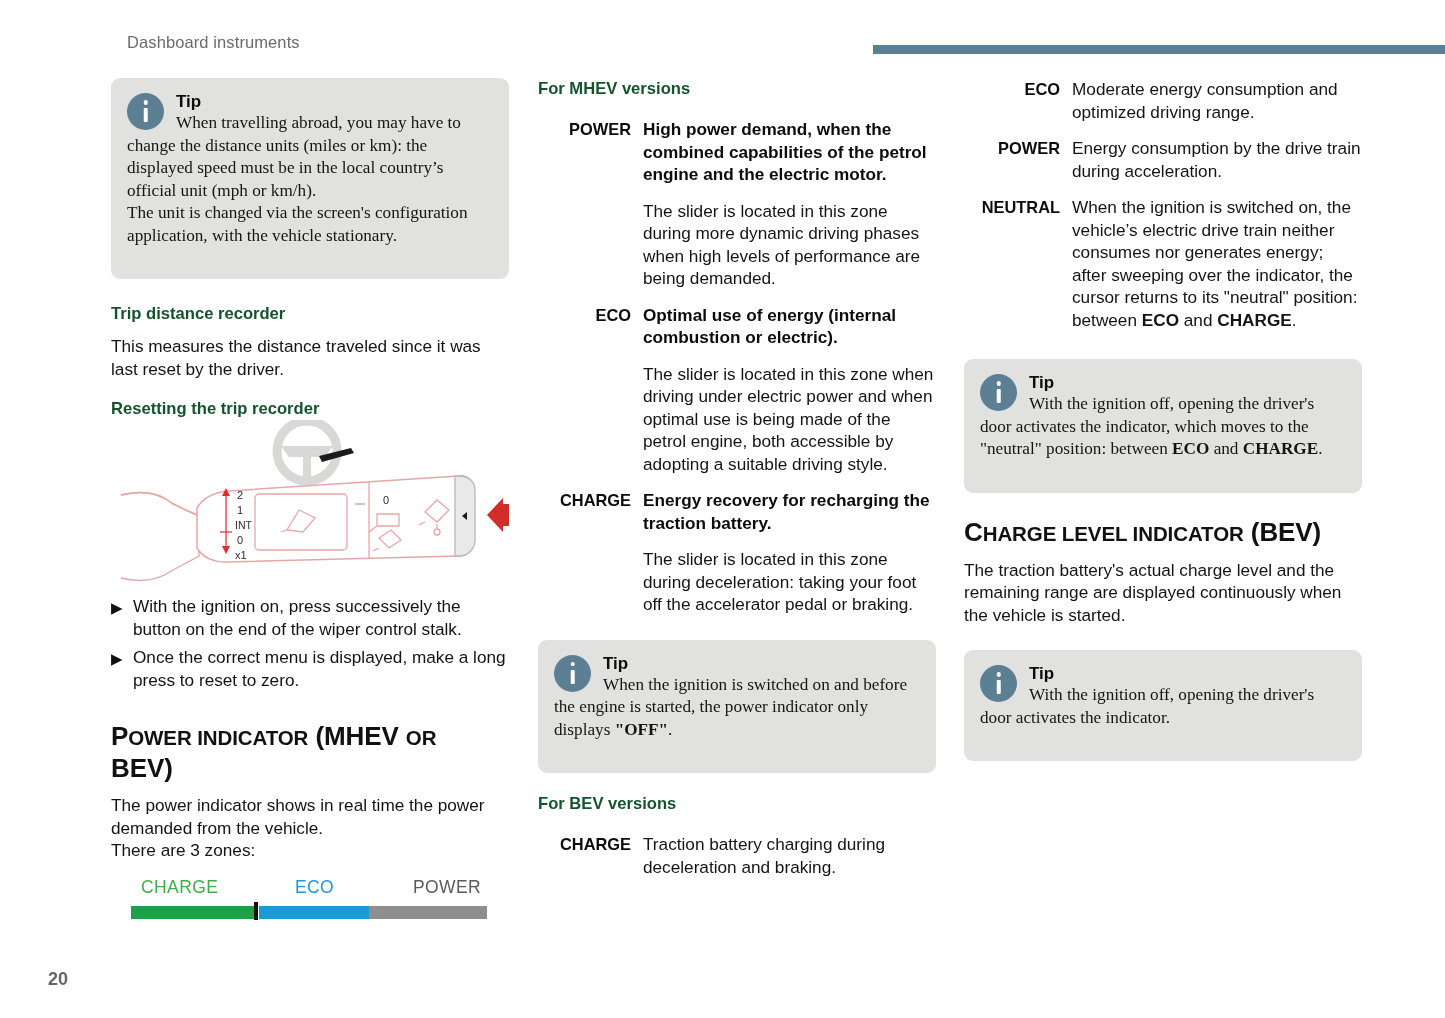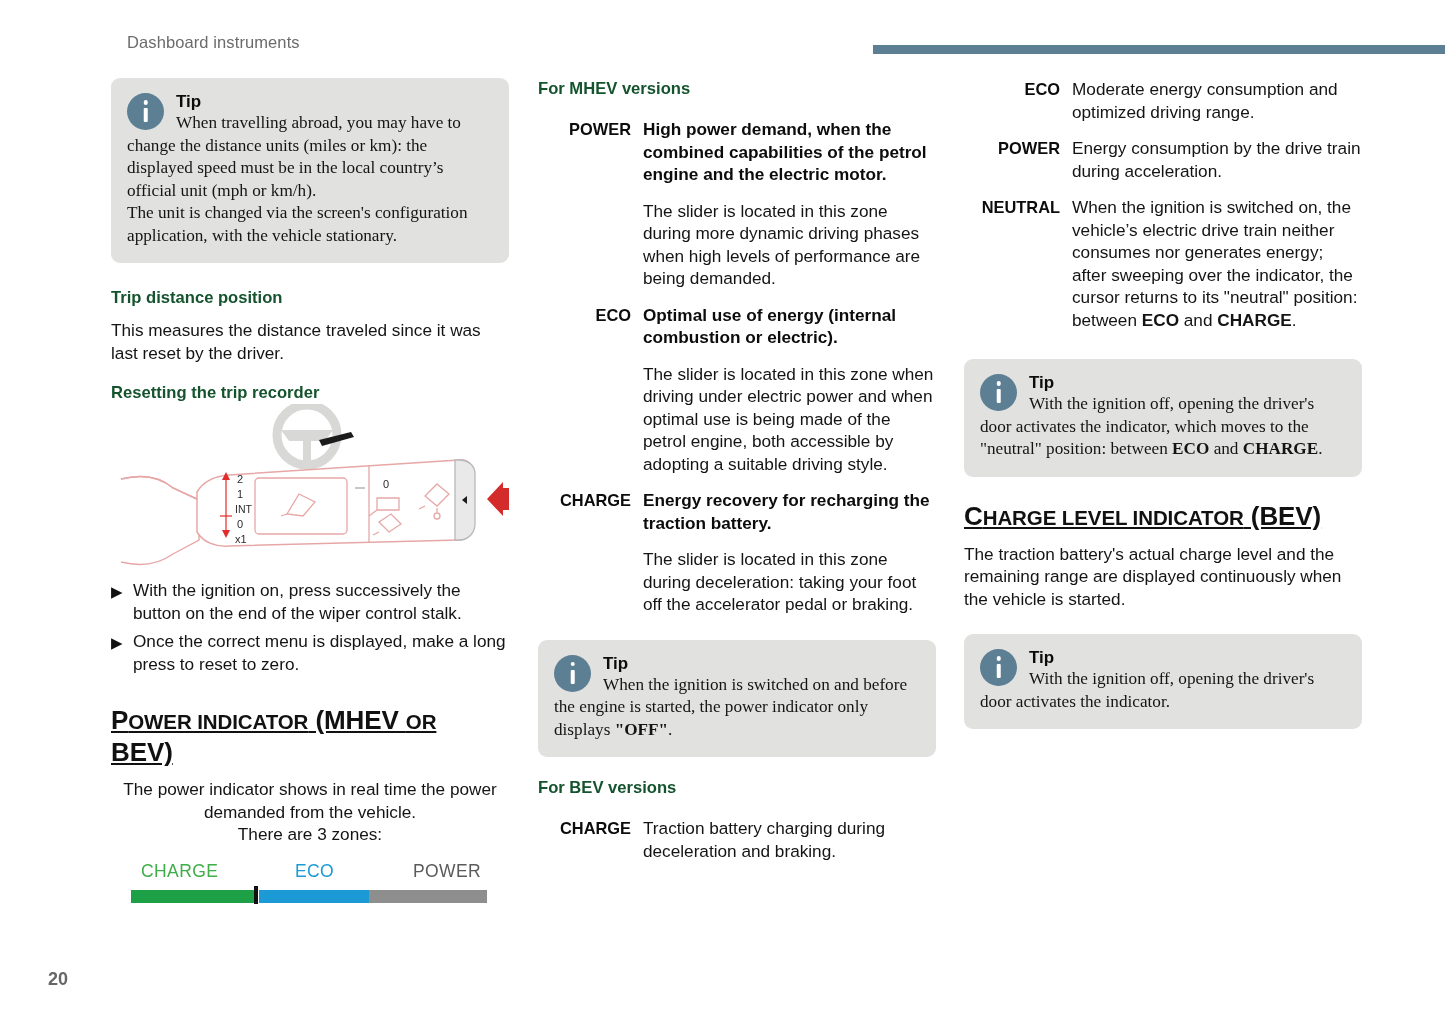--- a/index.html
+++ b/index.html
@@ -69,37 +69,36 @@
     color: #14532d;
     margin: 0;
   }
   .section-head {
     font-size: 26px;
     font-weight: bold;
     line-height: 31px;
     color: #111111;
     margin: 0;
     letter-spacing: -0.1px;
-    text-decoration: underline;
   }
   .section-head .sc {
     font-size: 20.5px;
   }
   .spacer-10 { height: 10px; }
   .spacer-14 { height: 14px; }
   .spacer-18 { height: 18px; }
   .spacer-20 { height: 20px; }
   .spacer-24 { height: 24px; }
   .spacer-28 { height: 28px; }
 
   
   .tip-box {
     background: #e1e2e0;
     border-radius: 9px;
-    padding: 14px 16px 16px 16px;
+    padding: 14px 16px 32px 16px;
     position: relative;
   }
   .tip-icon {
     width: 37px;
     height: 37px;
     border-radius: 50%;
     background: #5d7f93;
     float: left;
     margin: 1px 12px 0 0;
     position: relative;
@@ -276,21 +275,21 @@
         <span class="i-dot"></span>
           <span class="i-stem"></span>
       </div>
       <div class="tip-title">Tip</div>
       <div class="tip-body" style="white-space: pre-line;">When travelling abroad, you may have to change the distance units (miles or km): the displayed speed must be in the local country’s official unit (mph or km/h).
 The unit is changed via the screen's configuration application, with the vehicle stationary.</div>
     </div>
 
     <div class="spacer-24"></div>
 
-    <div class="sub-head">Trip distance position</div>
+    <div class="sub-head">Trip distance recorder</div>
     <div class="spacer-10"></div>
     <div class="para">This measures the distance traveled since it was last reset by the driver.</div>
     <div class="spacer-18"></div>
     <div class="sub-head">Resetting the trip recorder</div>
 
     <div class="stalk-wrap">
       <svg width="398" height="175" viewBox="0 0 398 175" xmlns="http://www.w3.org/2000/svg">
 
         <g fill="#d8d9d6">
           <circle cx="196" cy="31" r="30" fill="none" stroke="#d8d9d6" stroke-width="9"></circle>
@@ -365,21 +364,21 @@
     </div>
 
     <div class="spacer-24"></div>
 
     <div class="section-head">
       <span>P</span><span class="sc">OWER INDICATOR</span><span> (MHEV </span><span class="sc">OR</span><br>
       <span>BEV)</span>
     </div>
 
     <div class="spacer-10"></div>
-    <div class="para" style="white-space: pre-line; text-align: center;">The power indicator shows in real time the power demanded from the vehicle.
+    <div class="para" style="white-space: pre-line;">The power indicator shows in real time the power demanded from the vehicle.
 There are 3 zones:</div>
 
     <div class="spacer-14"></div>
 
     <div class="power-graphic">
       <div class="pg-labels">
         <span class="pg-label charge">CHARGE</span>
         <span class="pg-label eco">ECO</span>
         <span class="pg-label power">POWER</span>
       </div>

